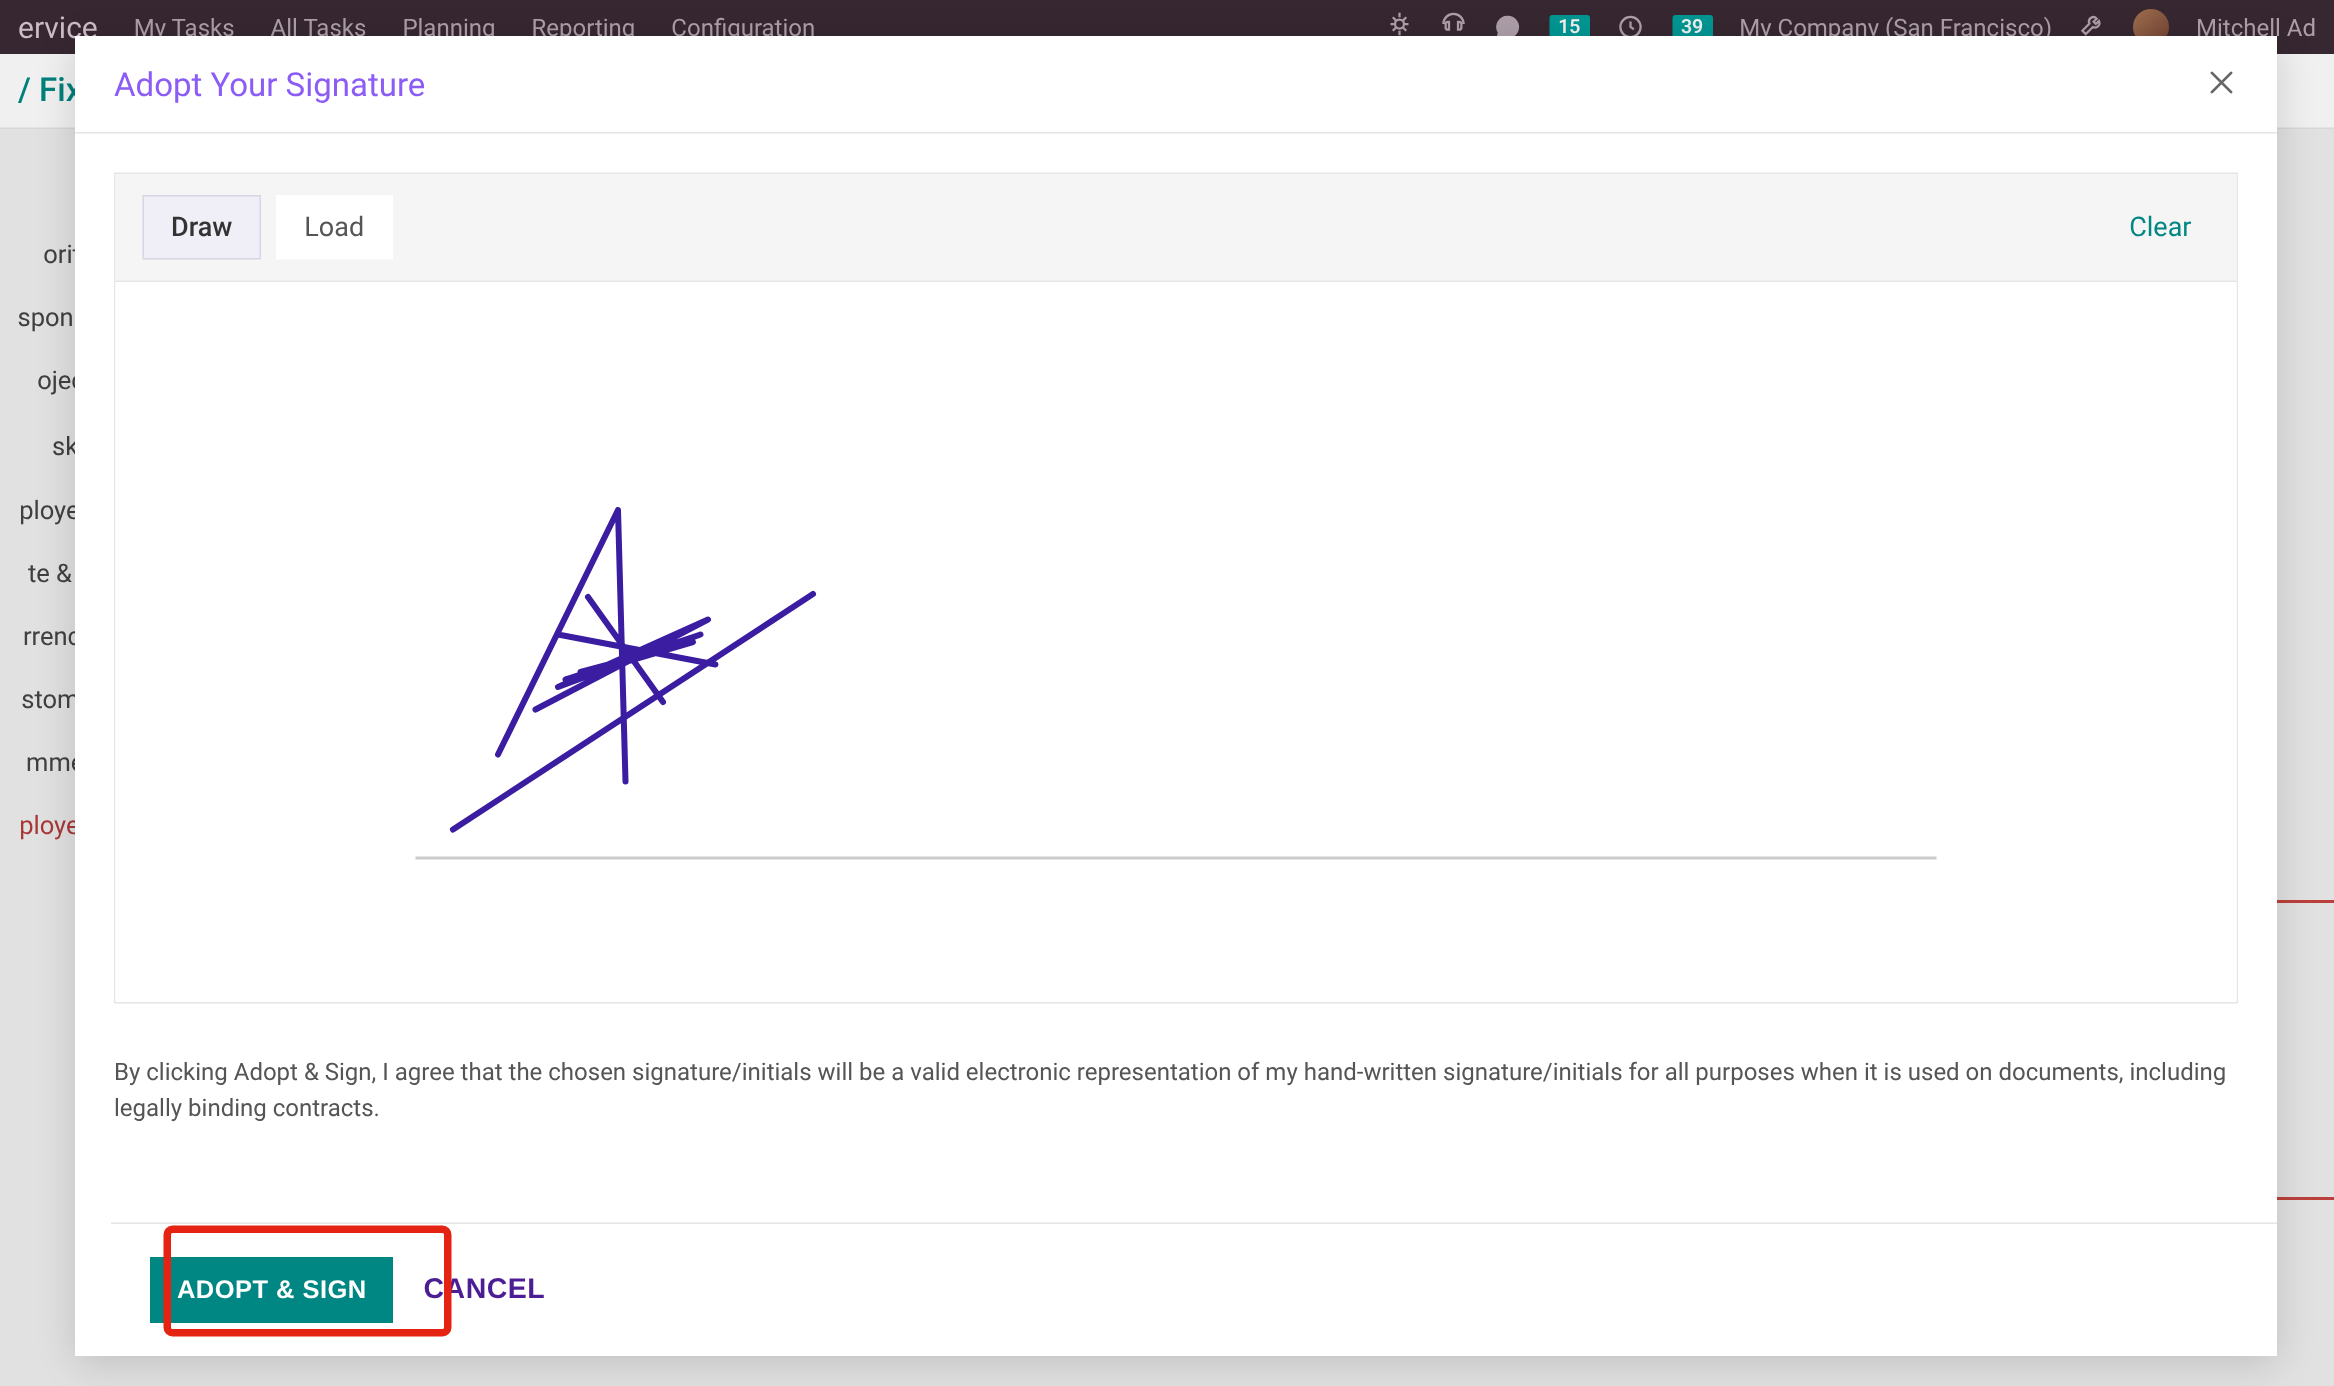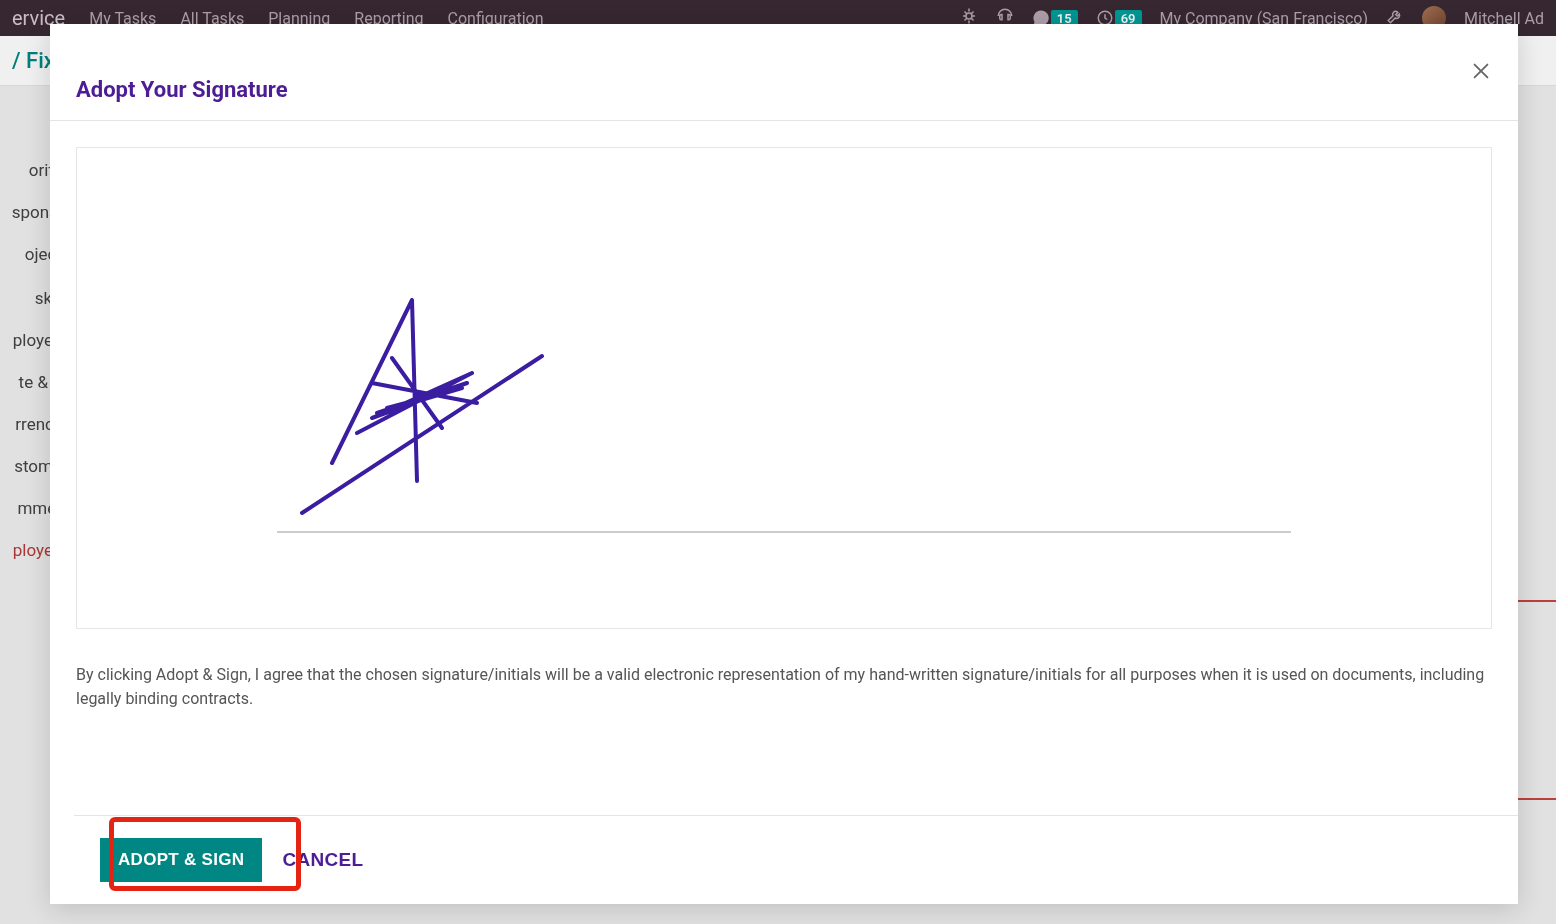--- a/index.html
+++ b/index.html
@@ -33,21 +33,21 @@
       gap: 18px;
     }
     .badge {
       background: #00a09d;
       color: #fff;
       font-size: 13px;
       padding: 1px 6px;
       border-radius: 2px;
       font-weight: 600;
     }
-    .bg-icon-group { display: flex; align-items: center; gap: 1px; }
+    .bg-icon-group { display: flex; align-items: center; gap: 19px; }
     .avatar {
       width: 24px; height: 24px;
       border-radius: 50%;
       background: linear-gradient(135deg,#aa7755,#774433);
       display:inline-block;
     }
     
     
     .bg-breadcrumb {
       position: absolute;
@@ -118,23 +118,22 @@
     }
     .modal-header {
       padding: 20px 26px 18px 26px;
       display: flex;
       align-items: center;
       justify-content: space-between;
       border-bottom: 1px solid #e5e5e5;
     }
     .modal-title {
       font-size: 22px;
-      font-weight: 700;
-      color: #4c1d95;
-      margin-top: 33px;
+      font-weight: 400;
+      color: #8b5cf6;
     }
     .close-btn {
       cursor: pointer;
       color: #666;
     }
     .close-btn svg { width: 22px; height: 22px; }
     
     .modal-body {
       padding: 26px 26px 0 26px;
       flex: 1;
@@ -269,21 +268,21 @@
       <svg width="18" height="18" viewBox="0 0 24 24" fill="#b8a8b3">
           <path d="M12 2a10 10 0 00-8.7 15l-1 4 4-1A10 10 0 1012 2z"></path>
         </svg>
       <span class="badge">15</span>
     </span>
     <span class="bg-icon-group">
       <svg width="18" height="18" viewBox="0 0 24 24" fill="none" stroke="#b8a8b3" stroke-width="2">
           <circle cx="12" cy="12" r="9"></circle>
           <path d="M12 7v5l3 2"></path>
         </svg>
-      <span class="badge">69</span>
+      <span class="badge">39</span>
     </span>
     <span>My Company (San Francisco)</span>
     <span>
       <svg width="18" height="18" viewBox="0 0 24 24" fill="none" stroke="#b8a8b3" stroke-width="2">
           <path d="M14.7 6.3a4 4 0 00-5.4 5.4L3 18l3 3 6.3-6.3a4 4 0 005.4-5.4l-2.7 2.7-2-2 2.7-2.7z"></path>
         </svg>
     </span>
     <span class="avatar"></span>
     <span>Mitchell Ad</span>
   </div>
@@ -316,20 +315,25 @@
     <span class="modal-title">Adopt Your Signature</span>
     <span class="close-btn">
       <svg viewBox="0 0 24 24" fill="none" stroke="currentColor" stroke-width="2" stroke-linecap="round">
           <path d="M5 5l14 14M19 5L5 19"></path>
         </svg>
     </span>
   </div>
 
   <div class="modal-body">
     <div class="sig-panel">
+      <div class="sig-toolbar">
+        <div class="tab-btn active">Draw</div>
+        <div class="tab-btn">Load</div>
+        <div class="clear-btn">Clear</div>
+      </div>
       <div class="sig-canvas">
         <svg class="sig-svg" width="280" height="230" viewBox="0 0 280 230">
           <path d="M5 215 L245 58 M35 165 L115 2 L120 183 M60 135 L175 75 L75 120 L170 85 L80 115 L165 90 L90 110 M75 85 L180 105 M95 60 L145 130" stroke="#3a1da0" stroke-width="4" fill="none" stroke-linecap="round" stroke-linejoin="round"></path>
         </svg>
         <div class="sig-line"></div>
       </div>
     </div>
 
     <div class="disclaimer">By clicking Adopt &amp; Sign, I agree that the chosen signature/initials will be a valid electronic representation of my hand-written signature/initials for all purposes when it is used on documents, including legally binding contracts.</div>
   </div>

